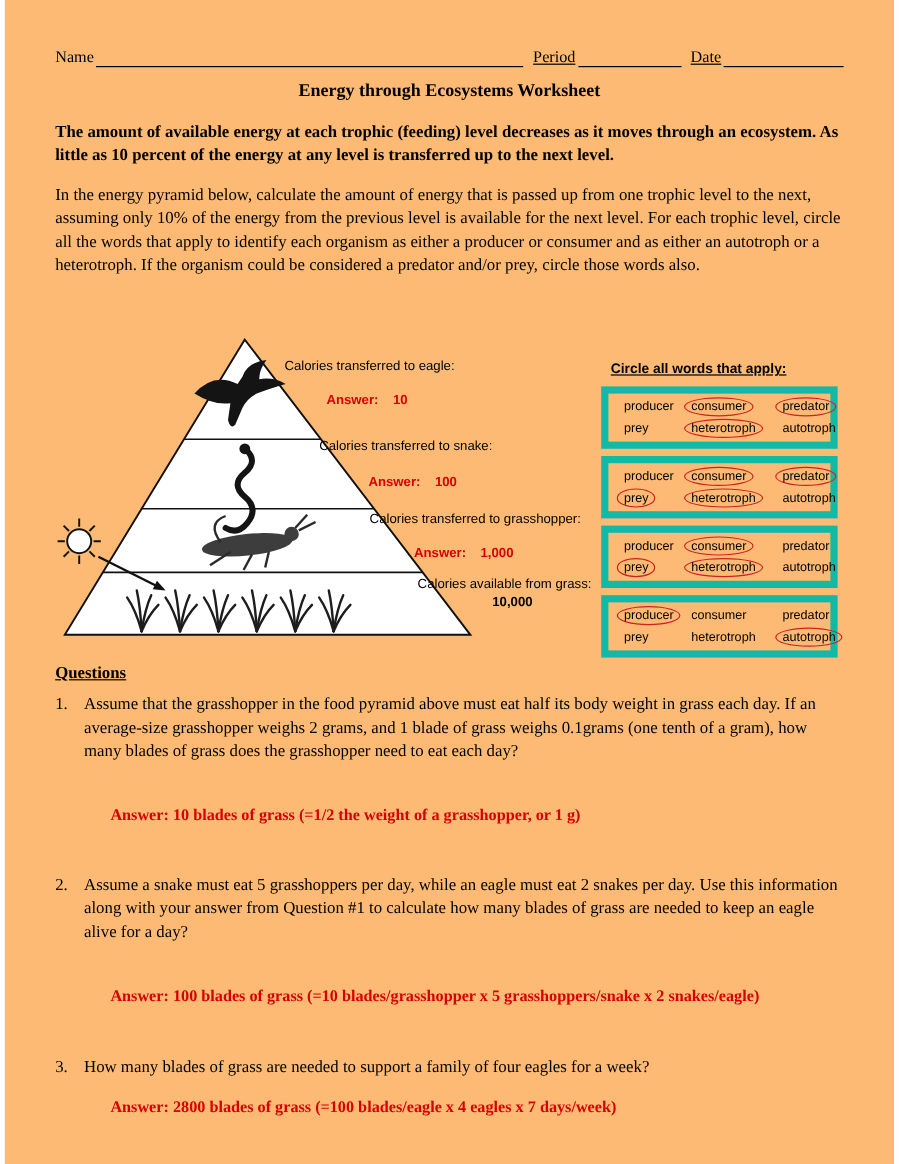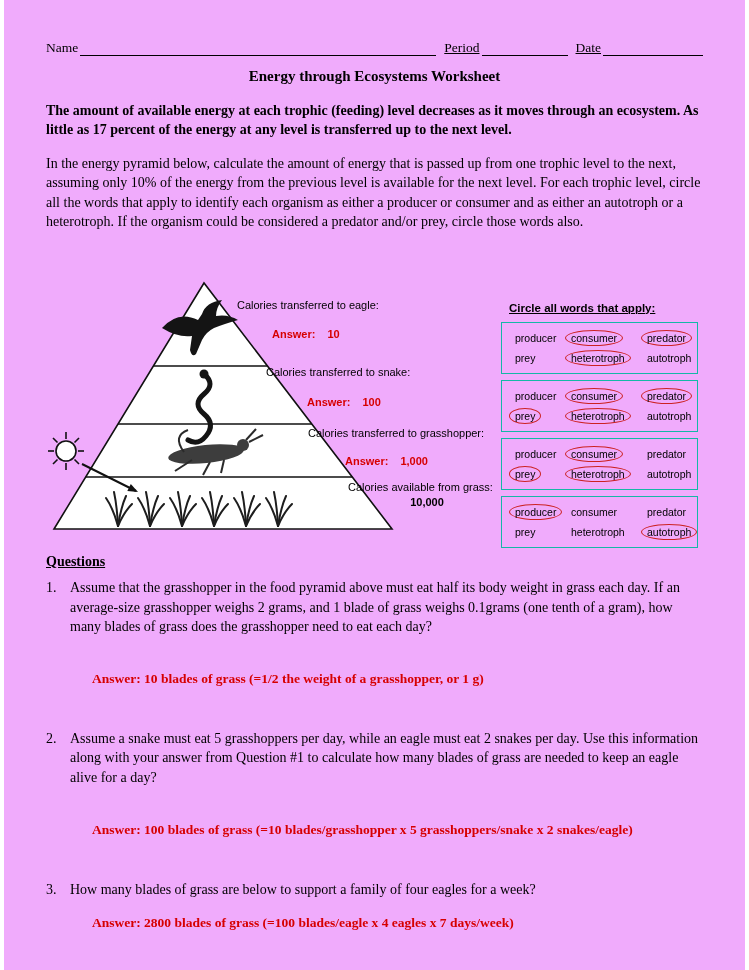--- a/index.html
+++ b/index.html
@@ -1,18 +1,18 @@
 <!DOCTYPE html>
 <html style="--answer-red: #d60000; --circle-red: #cc2222;"><head>
 <meta charset="utf-8">
 <style>
   * { margin:0; padding:0; box-sizing:border-box; }
   html,body { background:#ffffff; }
   .page {
-    width:741px; height:970px; margin:0 auto; background:#f0abfc;
+    width:741px; height:970px; margin:0 auto; background:#fdba74;
     padding:40px 42px 0 42px; position:relative;
     font-family:"Liberation Serif", serif; color:#000; font-size:14px;
   }
   
   .header-line { display:flex; align-items:flex-end; font-size:13.5px; margin-bottom:12px; }
   .blank { border-bottom:1px solid #000; height:16px; display:inline-block; }
   .blank.name { flex:1; margin-right:6px; }
   .blank.period { width:86px; margin-right:6px; }
   .blank.date { width:100px; }
   .hl-label { margin-right:2px; }
@@ -27,21 +27,21 @@
     font-family:"Liberation Sans", sans-serif; font-size:11px; }
   .diagram svg { position:absolute; left:0; top:0; }
   .plabel { position:absolute; color:#000; white-space:nowrap; }
   .p-answer { position:absolute; font-weight:bold; color:var(--answer-red,#d60000); white-space:nowrap; }
   .p-answer .val { margin-left:12px; }
   .grass-value { position:absolute; font-weight:bold; color:#000; text-align:center; width:158px; }
 
   
   .word-panel { position:absolute; left:455px; top:6px; width:197px;margin-top:20px; }
   .word-panel-heading { font-weight:bold; font-size:11.5px; text-decoration:underline; padding-left:8px; margin-bottom:8px; }
-  .word-box { width:197px; height:52px; border:1px solid #14b8a6; margin-bottom:6px;
+  .word-box { width:197px; height:52px; border:6px solid #14b8a6; margin-bottom:6px;
     display:flex; flex-direction:column; justify-content:space-evenly; padding:2px 0;text-align:right; }
   .word-row { display:grid; grid-template-columns:56px 76px 1fr; padding-left:7px; align-items:center; }
   .word { justify-self:start; font-size:10.5px; padding:1px 5px; border:1.6px solid transparent; border-radius:50%; white-space:nowrap; }
   .word.circled { border-color:var(--circle-red,#cc2222); }
 
   
   .questions { margin-top:8px; }
   .q-heading { font-weight:bold; font-size:14px; text-decoration:underline; }
   .q-item { display:grid; grid-template-columns:24px 1fr; margin-top:8px; line-height:1.4; }
   .q-answer { font-weight:bold; color:var(--answer-red,#d60000); margin:34px 0 42px 46px; font-size:13.5px; }
@@ -56,21 +56,21 @@
     <span class="hl-label">Name</span>
     <span class="blank name"></span>
     <span class="hl-label mid">Period</span>
     <span class="blank period"></span>
     <span class="hl-label mid">Date</span>
     <span class="blank date"></span>
   </div>
 
   <div class="title">Energy through Ecosystems Worksheet</div>
 
-  <p class="intro-bold">The amount of available energy at each trophic (feeding) level decreases as it moves through an ecosystem. As little as 17 percent of the energy at any level is transferred up to the next level.</p>
+  <p class="intro-bold">The amount of available energy at each trophic (feeding) level decreases as it moves through an ecosystem. As little as 10 percent of the energy at any level is transferred up to the next level.</p>
   <p class="intro-body">In the energy pyramid below, calculate the amount of energy that is passed up from one trophic level to the next, assuming only 10% of the energy from the previous level is available for the next level. For each trophic level, circle all the words that apply to identify each organism as either a producer or consumer and as either an autotroph or a heterotroph. If the organism could be considered a predator and/or prey, circle those words also.</p>
 
   <div class="diagram">
     <svg width="665" height="270" viewBox="0 0 665 270">
 
       <g>
         <polygon points="158,7 8,253 346,253" fill="#ffffff" stroke="#111" stroke-width="1.6"></polygon>
         <line x1="107.4" y1="90" x2="221.4" y2="90" stroke="#111" stroke-width="1.3"></line>
         <line x1="72" y1="148" x2="265.8" y2="148" stroke="#111" stroke-width="1.3"></line>
         <line x1="39.7" y1="201" x2="306.3" y2="201" stroke="#111" stroke-width="1.3"></line>
@@ -218,18 +218,18 @@
     <div class="q-answer">Answer: 10 blades of grass (=1/2 the weight of a grasshopper, or 1 g)</div>
 
     <div class="q-item">
       <span>2.</span>
       <span>Assume a snake must eat 5 grasshoppers per day, while an eagle must eat 2 snakes per day.  Use this information along with your answer from Question #1 to calculate how many blades of grass are needed to keep an eagle alive for a day?</span>
     </div>
     <div class="q-answer">Answer: 100 blades of grass (=10 blades/grasshopper x 5 grasshoppers/snake x 2 snakes/eagle)</div>
 
     <div class="q-item">
       <span>3.</span>
-      <span>How many blades of grass are below to support a family of four eagles for a week?</span>
+      <span>How many blades of grass are needed to support a family of four eagles for a week?</span>
     </div>
     <div class="q-answer tight">Answer: 2800 blades of grass (=100 blades/eagle x 4 eagles x 7 days/week)</div>
   </div>
 
 </div>
 
 </body></html>

